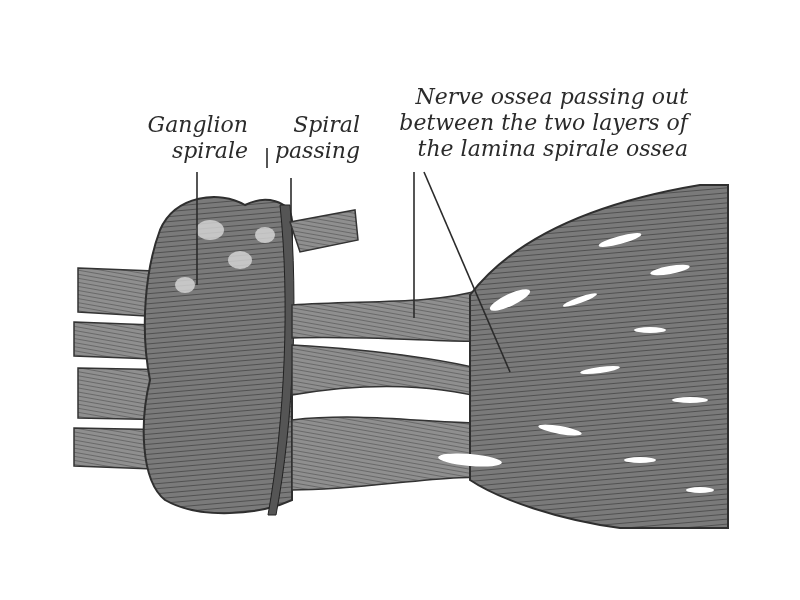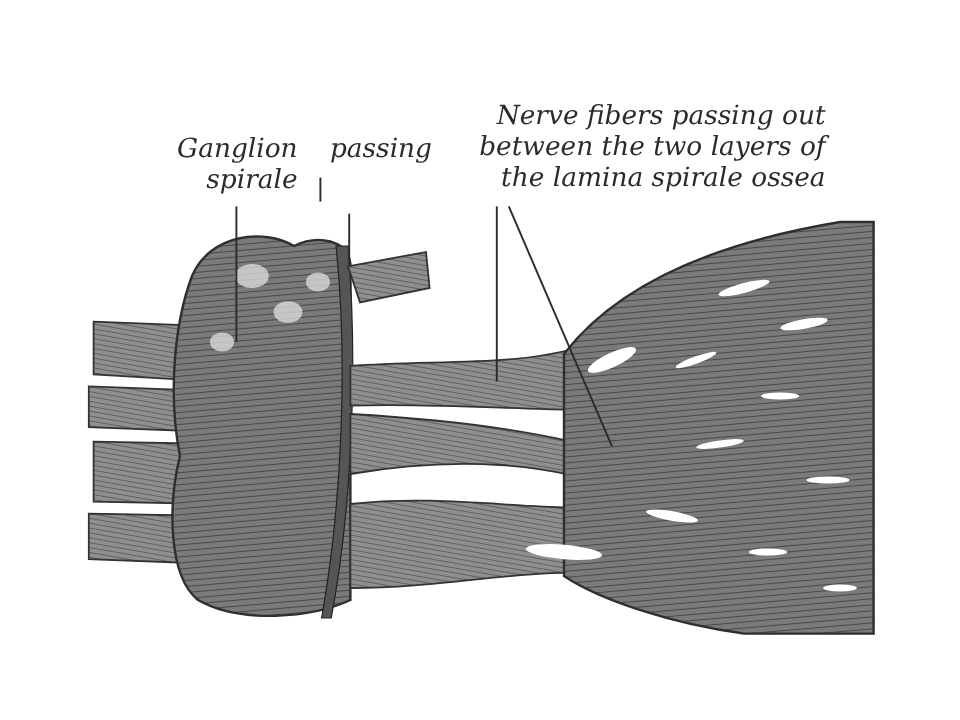--- a/index.html
+++ b/index.html
@@ -72,20 +72,21 @@
     <line x1="424" y1="172" x2="510" y2="372"></line>
   </g>
 </svg>
 
 <div class="label" style="left:118px; top:112px; width:130px;">
   <div>Ganglion</div>
   <div>spirale</div>
 </div>
 
 <div class="label" style="left:270px; top:112px; width:90px;">
+  <div>Spiral</div>
   <div>passing</div>
 </div>
 
 <div class="label" style="left:366px; top:84px; width:322px; text-align:right;">
-  <div>Nerve fibers  passing out</div>
+  <div>Nerve ossea  passing out</div>
   <div>between the two layers of</div>
   <div>the lamina spirale ossea</div>
 </div>
 
 </body></html>

